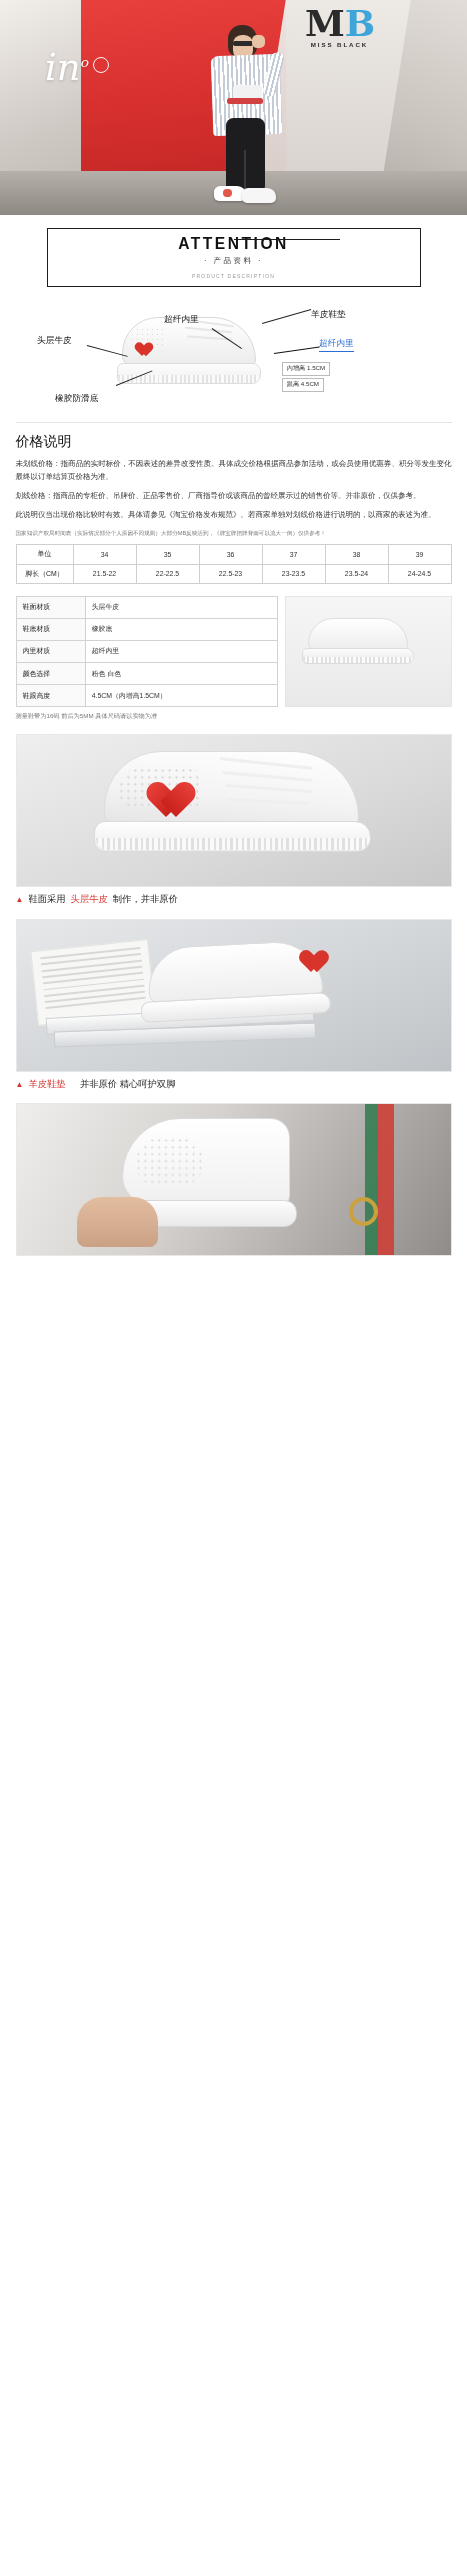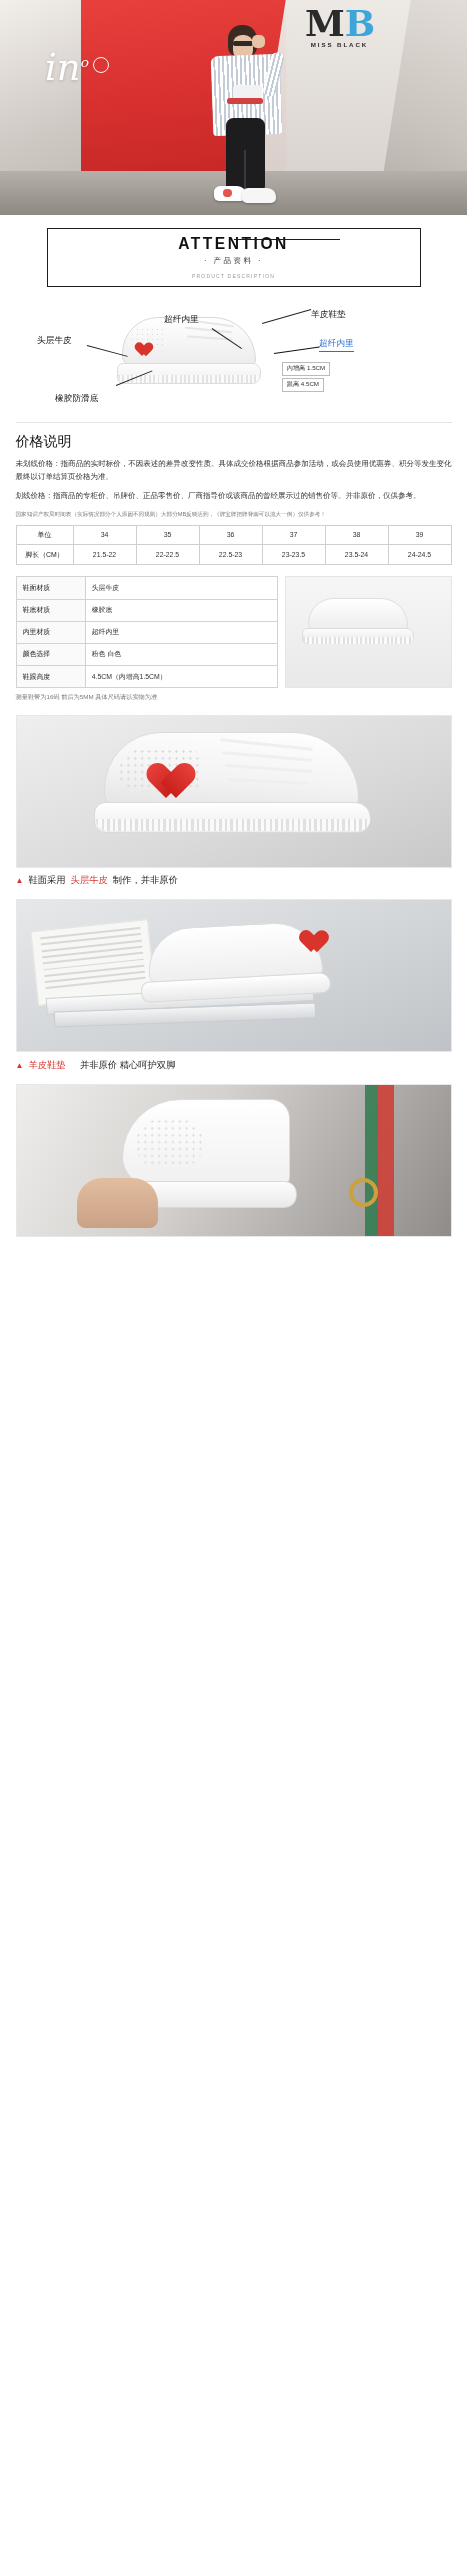--- a/index.html
+++ b/index.html
@@ -680,20 +680,21 @@
     <div class="co-line" style="left:116px;top:92px;width:39px;transform:rotate(-22deg);"></div>
 
     <div class="co-dim" style="left:282px;top:69px;">内增高 1.5CM</div>
     <div class="co-dim" style="left:282px;top:85px;">跟高 4.5CM</div>
   </div>
 
   <div class="price-sec">
     <div class="price-title">价格说明</div>
     <p class="price-p">未划线价格：指商品的实时标价，不因表述的差异改变性质。具体成交价格根据商品参加活动，或会员使用优惠券、积分等发生变化最终以订单结算页价格为准。</p>
     <p class="price-p">划线价格：指商品的专柜价、吊牌价、正品零售价、厂商指导价或该商品的曾经展示过的销售价等。并非原价，仅供参考。</p>
+    <p class="price-p">此说明仅当出现价格比较时有效。具体请参见《淘宝价格发布规范》。若商家单独对划线价格进行说明的，以商家的表述为准。</p>
     <div class="price-note">国家知识产权局时间表（实际情况部分个人原因不同规则）大部分MB反映活到，《牌宝牌把牌背南可以流大一倒）仅供参考！</div>
   </div>
 
   <table class="size-table">
     <tbody>
       <tr>
         <td class="first">单位</td>
         <td>34</td>
         <td>35</td>
         <td>36</td>

